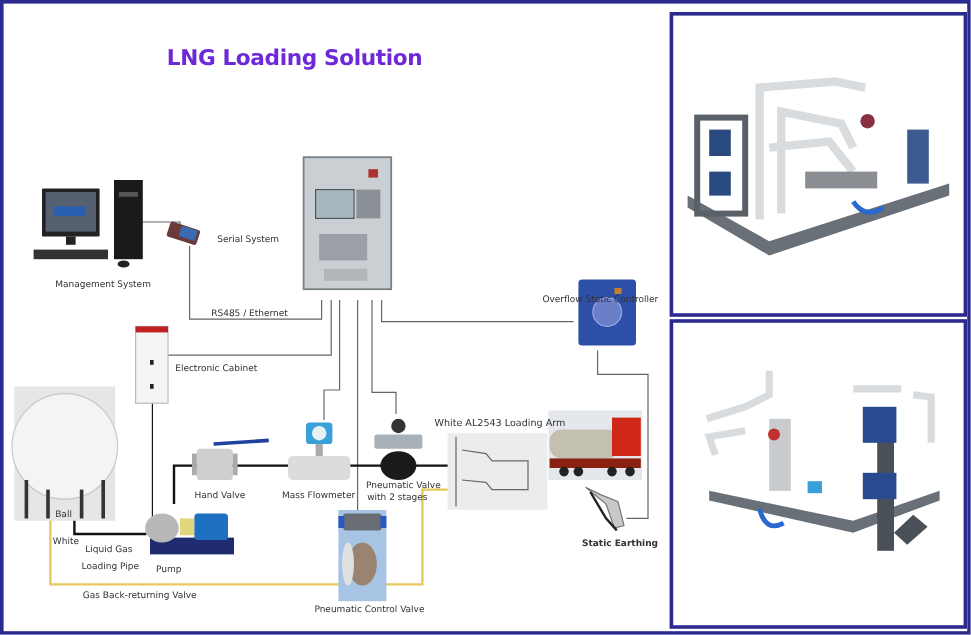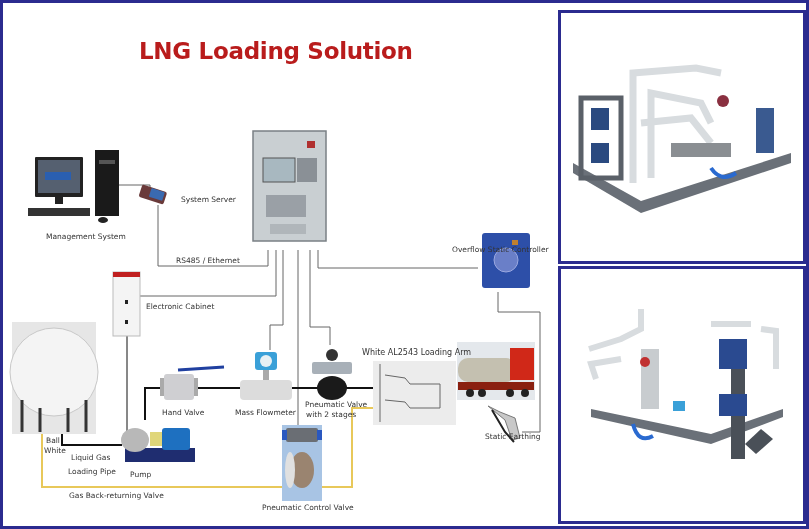--- a/index.html
+++ b/index.html
@@ -2,21 +2,21 @@
 <html><head>
 <meta charset="utf-8">
 <style>
   * { box-sizing: border-box; margin: 0; padding: 0; }
   html, body { width: 809px; height: 529px; background: #ffffff; overflow: hidden; }
   body { position: relative; font-family: "Liberation Sans", sans-serif; }
   .frame { position: absolute; left: 0; top: 0; width: 809px; height: 529px; border: 3px solid #2b2b8f; }
   .panel { position: absolute; border: 3px solid #2b2b8f; background: #fff; }
   #panel-top { left: 558px; top: 10px; width: 248px; height: 254px; }
   #panel-bottom { left: 558px; top: 266px; width: 248px; height: 258px; }
-  .title { position: absolute; left: 139px; top: 38px; font-size: 23px; font-weight: bold; color: #b91c1c; letter-spacing: -0.3px; font-family: "DejaVu Sans", sans-serif; }
+  .title { position: absolute; left: 139px; top: 38px; font-size: 18px; font-weight: bold; color: #6d28d9; letter-spacing: -0.3px; font-family: "DejaVu Sans", sans-serif; }
   .lbl { position: absolute; font-size: 8px; color: #333; white-space: nowrap; font-family: "DejaVu Sans", sans-serif; }
   .lbl.small { font-size: 7.5px; }
   svg.diagram { position: absolute; left: 0; top: 0; }
 </style>
 </head>
 <body>
 
 <div class="frame"></div>
 
 <div class="title">LNG Loading Solution</div>
@@ -151,35 +151,35 @@
     <rect x="282" y="425" width="40" height="76" fill="#a8c4e4"></rect>
     <rect x="286" y="428" width="32" height="14" fill="#6a6e74" rx="2"></rect>
     <rect x="282" y="430" width="5" height="10" fill="#2a58c0"></rect>
     <rect x="317" y="430" width="5" height="10" fill="#2a58c0"></rect>
     <ellipse cx="302" cy="470" rx="12" ry="18" fill="#9a8470"></ellipse>
     <ellipse cx="290" cy="470" rx="5" ry="18" fill="#e0e0e0"></ellipse>
   </g>
 </svg>
 
 <div class="lbl small" style="left:46px; top:232px;">Management System</div>
-<div class="lbl small" style="left:181px; top:195px;">System Server</div>
+<div class="lbl small" style="left:181px; top:195px;">Serial System</div>
 <div class="lbl small" style="left:176px; top:256px;">RS485 / Ethernet</div>
 <div class="lbl small" style="left:146px; top:302px;">Electronic Cabinet</div>
 <div class="lbl small" style="left:452px; top:218px;margin-top:27px;">Overflow Static Controller</div>
-<div class="lbl small" style="left:46px; top:436px;">Ball</div>
+<div class="lbl small" style="left:46px; top:424px;">Ball</div>
 <div class="lbl small" style="left:44px; top:446px;">White</div>
 <div class="lbl small" style="left:71px; top:453px;">Liquid Gas</div>
 <div class="lbl small" style="left:68px; top:467px;">Loading Pipe</div>
 <div class="lbl small" style="left:130px; top:470px;">Pump</div>
 <div class="lbl small" style="left:162px; top:408px;">Hand Valve</div>
 <div class="lbl small" style="left:235px; top:408px;">Mass Flowmeter</div>
 <div class="lbl small" style="left:305px; top:400px;">Pneumatic Valve</div>
 <div class="lbl small" style="left:306px; top:410px;">with 2 stages</div>
 <div class="lbl" style="left:362px; top:348px;">White AL2543 Loading Arm</div>
-<div class="lbl small" style="left:485px; top:432px;">Static Earthing</div>
+<div class="lbl small" style="left:485px; top:448px;font-weight:bold;">Static Earthing</div>
 <div class="lbl small" style="left:69px; top:491px;">Gas Back-returning Valve</div>
 <div class="lbl small" style="left:262px; top:503px;text-align:center;">Pneumatic Control Valve</div>
 
 <div class="panel" id="panel-top">
   <svg width="242" height="248" viewBox="0 0 242 248">
     <g>
       <polygon points="12,160 80,200 230,150 230,140 80,188 12,150" fill="#6a7078"></polygon>
       <rect x="20" y="85" width="40" height="80" fill="none" stroke="#5a6068" stroke-width="5"></rect>
       <rect x="30" y="95" width="18" height="22" fill="#2a4a80"></rect>
       <rect x="30" y="130" width="18" height="20" fill="#2a4a80"></rect>

